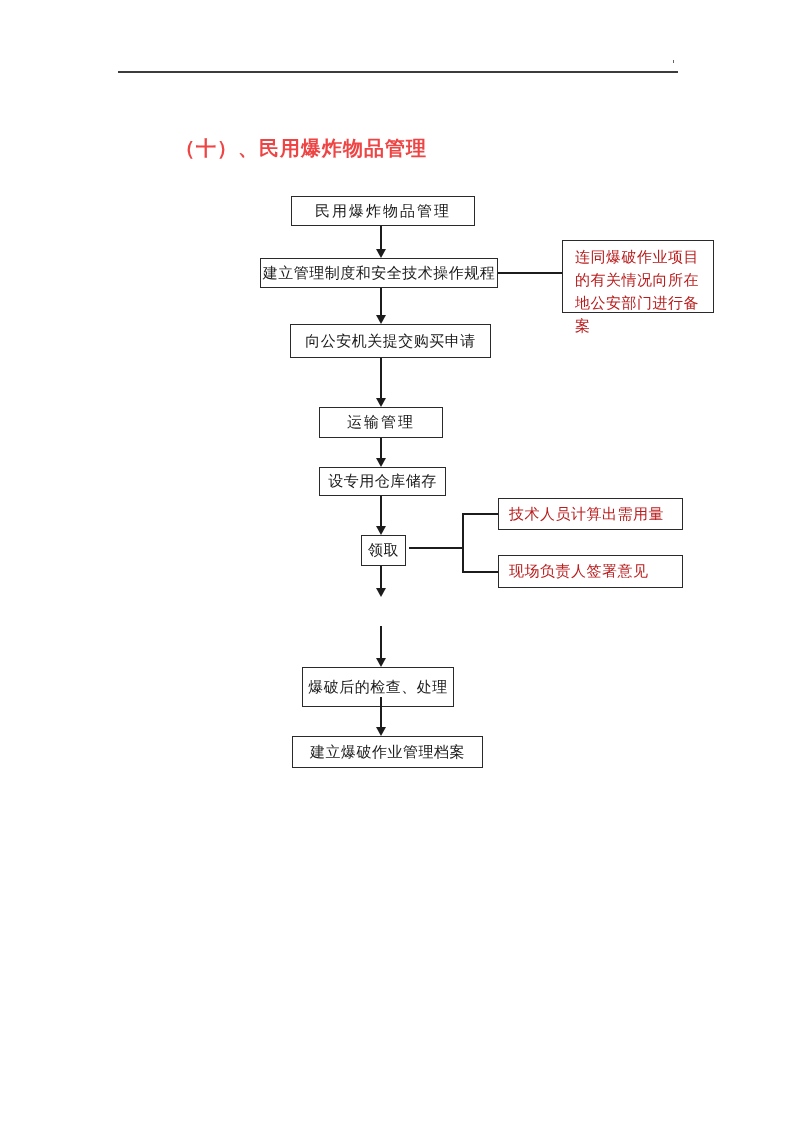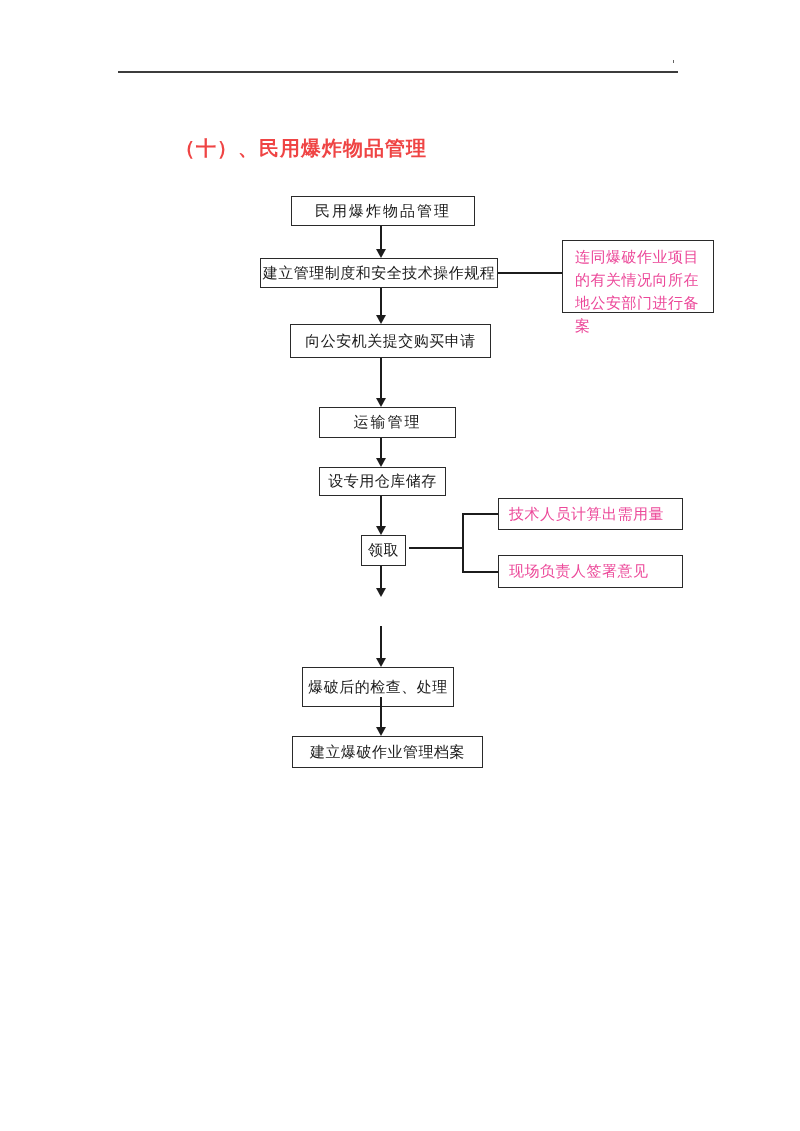--- a/index.html
+++ b/index.html
@@ -30,21 +30,21 @@
     position:absolute;box-sizing:border-box;
     border:1.5px solid #2a2a2a;background:#fff;
     display:flex;align-items:center;justify-content:center;
     font-size:15px;color:#1a1a1a;letter-spacing:0.5px;
     white-space:nowrap;
   }
   .node.wide-space{letter-spacing:2px;}
   .side-note{
     position:absolute;box-sizing:border-box;
     border:1.5px solid #2a2a2a;background:#fff;
-    font-size:15px;color:#ec4899;letter-spacing:0.5px;
+    font-size:15px;color:#b91c1c;letter-spacing:0.5px;
     display:flex;align-items:center;
     padding-left:10px;padding-right:6px;
     white-space:nowrap;
   }
   .side-note.multiline{
     white-space:normal;align-items:flex-start;
     padding:5px 8px 5px 12px;line-height:23px;
   }
   .vline,.hline{position:absolute;background:#1c1c1c;}
   .vline{width:2px;}
@@ -65,21 +65,21 @@
   <span class="rule-mark">'</span>
 
   <div class="doc-title">（十）、民用爆炸物品管理</div>
 
   <div class="node wide-space" style="left:291px;top:196px;width:184px;height:30px;">民用爆炸物品管理</div>
 
   <div class="node" style="left:260px;top:258px;width:238px;height:30px;">建立管理制度和安全技术操作规程</div>
 
   <div class="node" style="left:290px;top:324px;width:201px;height:34px;">向公安机关提交购买申请</div>
 
-  <div class="node wide-space" style="left:319px;top:407px;width:137px;height:31px;text-align:center;">运输管理</div>
+  <div class="node wide-space" style="left:319px;top:407px;width:124px;height:31px;text-align:center;">运输管理</div>
 
   <div class="node" style="left:319px;top:467px;width:127px;height:29px;">设专用仓库储存</div>
 
   <div class="node" style="left:361px;top:535px;width:45px;height:31px;">领取</div>
 
 
   <div class="node" style="left:302px;top:667px;width:152px;height:40px;">爆破后的检查、处理</div>
 
   <div class="node" style="left:292px;top:736px;width:191px;height:32px;">建立爆破作业管理档案</div>
 

